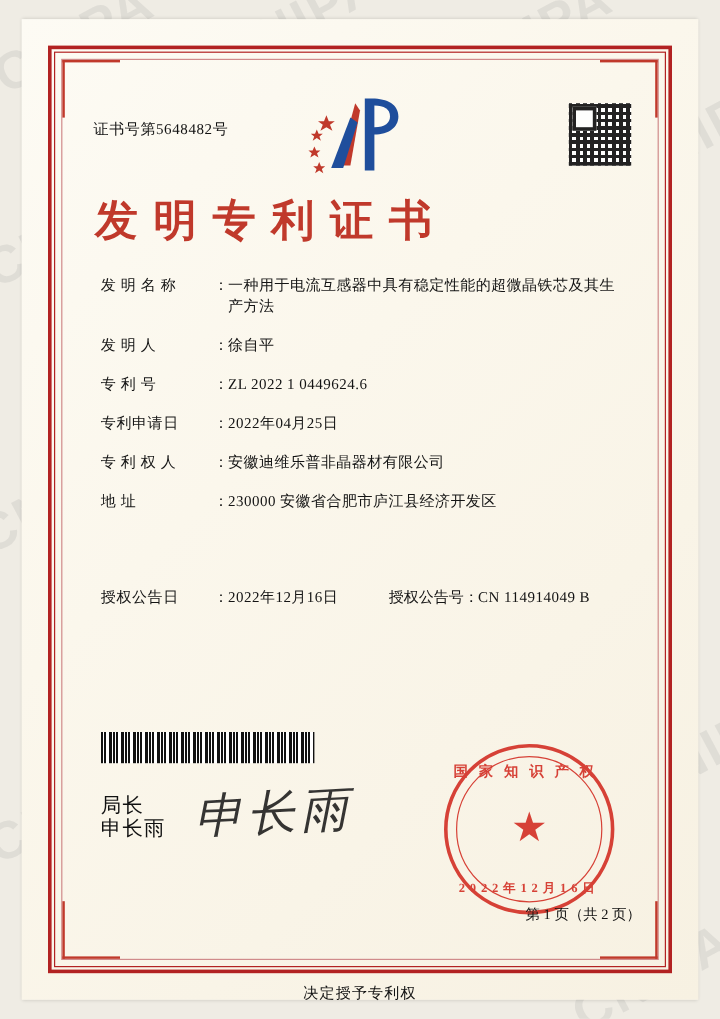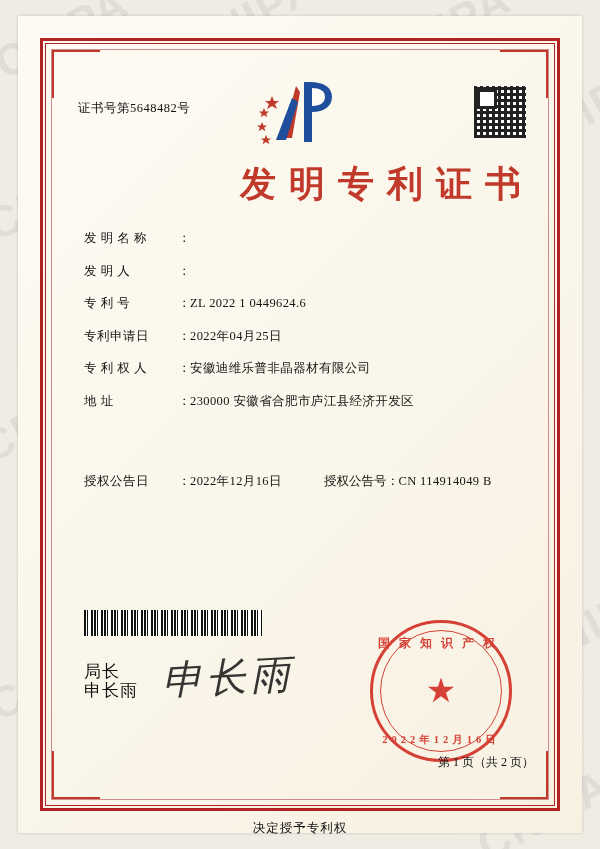--- a/index.html
+++ b/index.html
@@ -82,21 +82,21 @@
     border:3px solid #111;background:#fff;
   }
   
   .emblem{
     position:absolute;left:50%;top:14px;transform:translateX(-50%);
     width:96px;height:72px;
   }
   
   .title{
     position:absolute;top:96px;left:0;right:0;
-    text-align:right;
+    text-align:left;
     font-size:36px;
     letter-spacing:13px;
     color:#c0392b;
     font-family:"DejaVu Serif", serif;
     font-weight:bold;
     text-indent:13px;
   }
   
   .fields{
     position:absolute;top:166px;left:18px;right:18px;
@@ -230,24 +230,26 @@
         <polygon points="14,57 15.5,60.5 19,60.5 16.2,62.8 17.4,66.3 14,64.1 10.6,66.3 11.8,62.8 9,60.5 12.5,60.5" fill="#c0392b"></polygon>
       </svg>
     </div>
 
     <div class="title">发明专利证书</div>
 
     <div class="fields">
       <div class="row">
         <span class="lbl">发 明 名 称</span>
         <span class="colon">：</span>
+        <span class="val">一种用于电流互感器中具有稳定性能的超微晶铁芯及其生产方法</span>
       </div>
       <div class="row">
         <span class="lbl">发 明 人</span>
         <span class="colon">：</span>
+        <span class="val">徐自平</span>
       </div>
       <div class="row">
         <span class="lbl">专 利 号</span>
         <span class="colon">：</span>
         <span class="val">ZL 2022 1 0449624.6</span>
       </div>
       <div class="row">
         <span class="lbl">专利申请日</span>
         <span class="colon">：</span>
         <span class="val">2022年04月25日</span>

